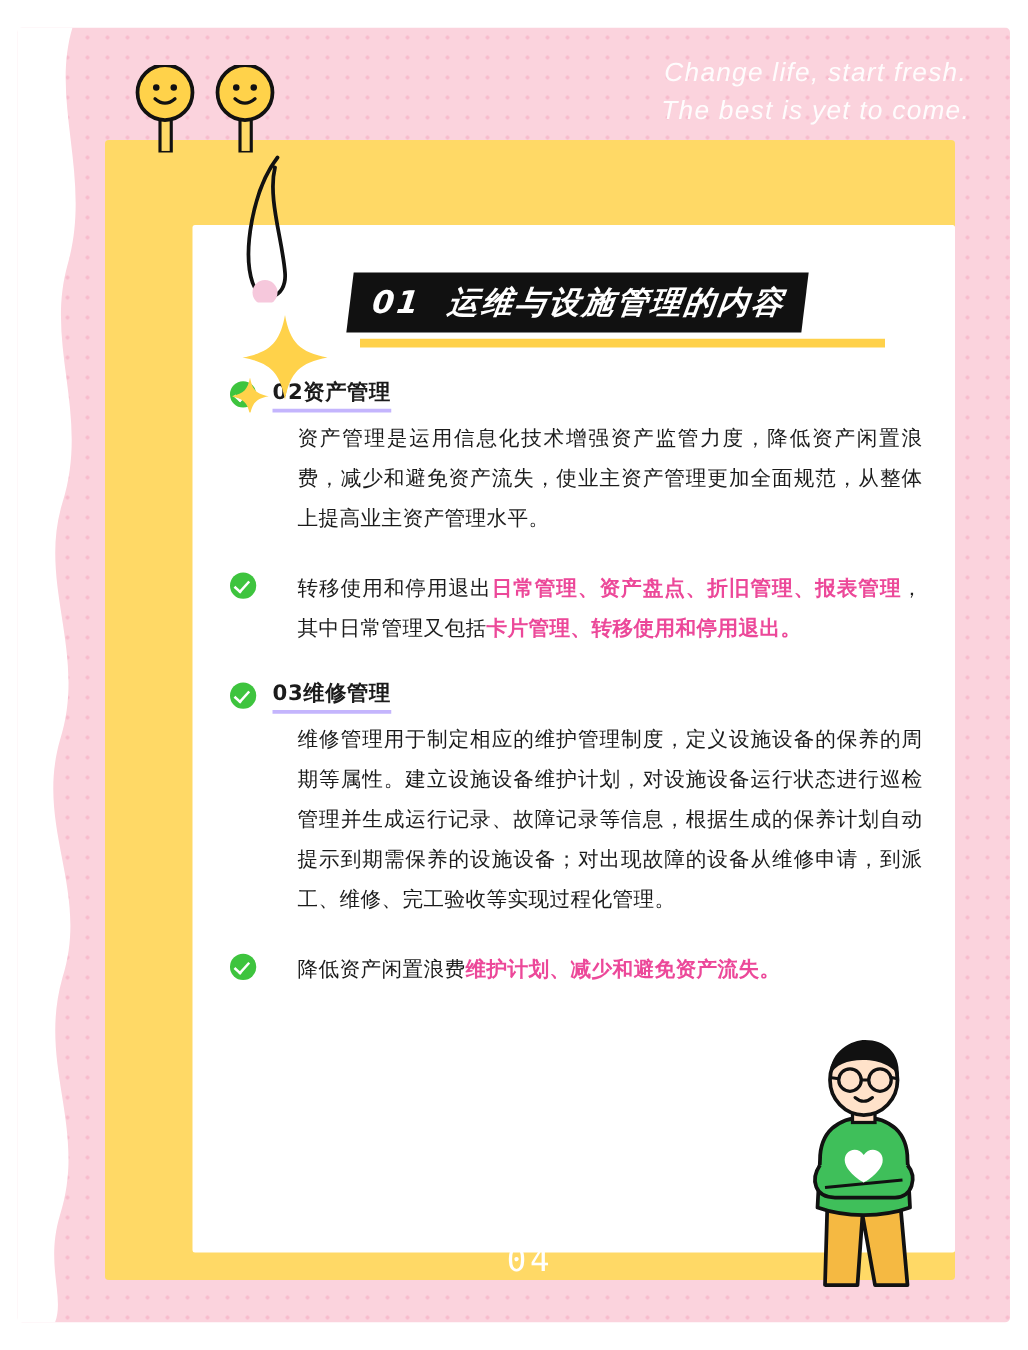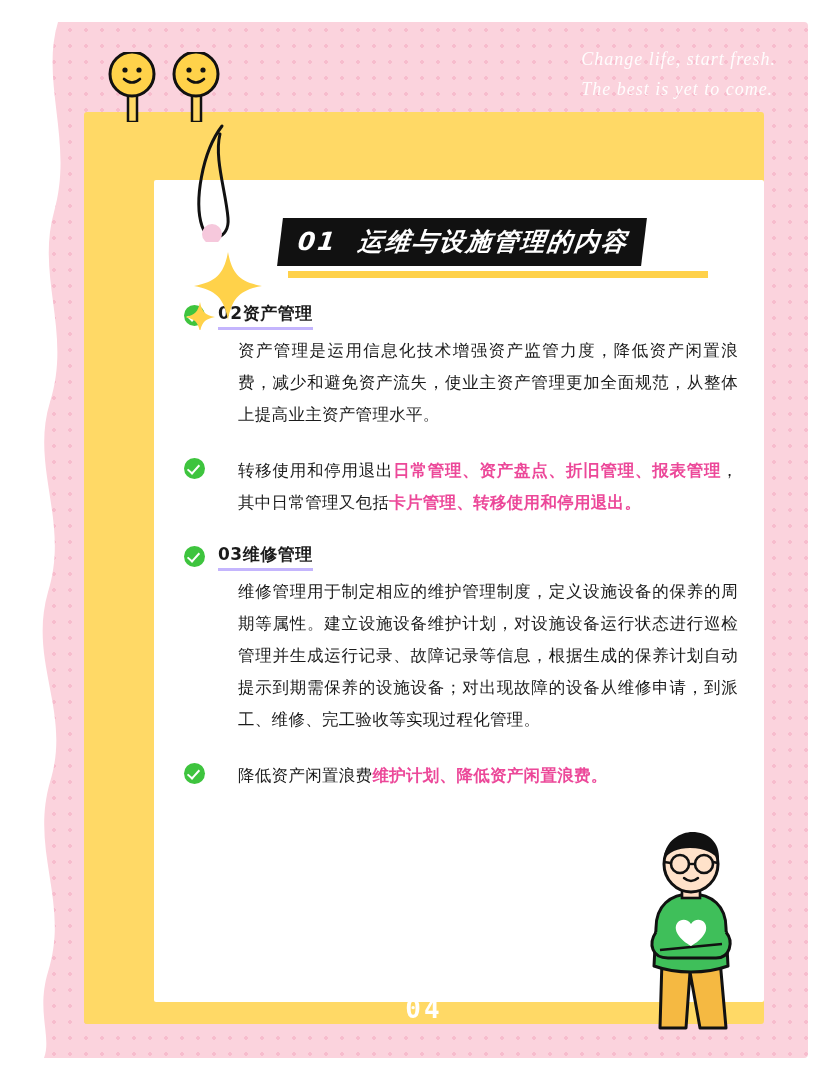--- a/index.html
+++ b/index.html
@@ -39,26 +39,26 @@
     top: 22px;
     width: 70px;
     height: 1036px;
     z-index: 3;
   }
   
   .script {
     position: absolute;
     right: 46px;
     top: 44px;
-    text-align: left;
+    text-align: center;
     z-index: 6;
     color: #ffffff;
-    font-family: Liberation Serif, serif;
+    font-family: Liberation Sans, sans-serif;
     font-style: italic;
-    font-size: 18px;
+    font-size: 21px;
     letter-spacing: 1px;
     line-height: 30px;
     opacity: .95;
   }
   
   .yellow-card {
     position: absolute;
     left: 84px;
     top: 112px;
     width: 680px;
@@ -178,21 +178,21 @@
   }
   
   .page-num {
     position: absolute;
     left: 84px;
     bottom: 56px;
     width: 680px;
     text-align: center;
     z-index: 9;
     font-family: "DejaVu Sans Mono", monospace;
-    font-weight: bold;
+    font-weight: normal;
     font-size: 26px;
     color: #ffffff;
     letter-spacing: 3px;
   }
   
   .person {
     position: absolute;
     right: 56px;
     bottom: 48px;
     z-index: 10;
@@ -270,21 +270,21 @@
       <div class="block">
         <span class="check"></span>
         <div class="sub-title">03维修管理</div>
         <div class="body-text">维修管理用于制定相应的维护管理制度，定义设施设备的保养的周期等属性。建立设施设备维护计划，对设施设备运行状态进行巡检管理并生成运行记录、故障记录等信息，根据生成的保养计划自动提示到期需保养的设施设备；对出现故障的设备从维修申请，到派工、维修、完工验收等实现过程化管理。</div>
       </div>
 
       
       <div class="block">
         <span class="check"></span>
         <div class="body-text">
-          <span>降低资产闲置浪费</span><span class="hl">维护计划、降低资产闲置浪费。</span>
+          <span>降低资产闲置浪费</span><span class="hl">维护计划、减少和避免资产流失。</span>
         </div>
       </div>
 
     </div>
   </div>
 
   <svg class="person" width="150" height="200" viewBox="0 0 150 200">
 
     <path d="M46,128 L44,196 L70,196 L74,140 L84,196 L110,196 L104,128 Z" fill="#f5b942" stroke="#111" stroke-width="3" stroke-linejoin="round"></path>
 

